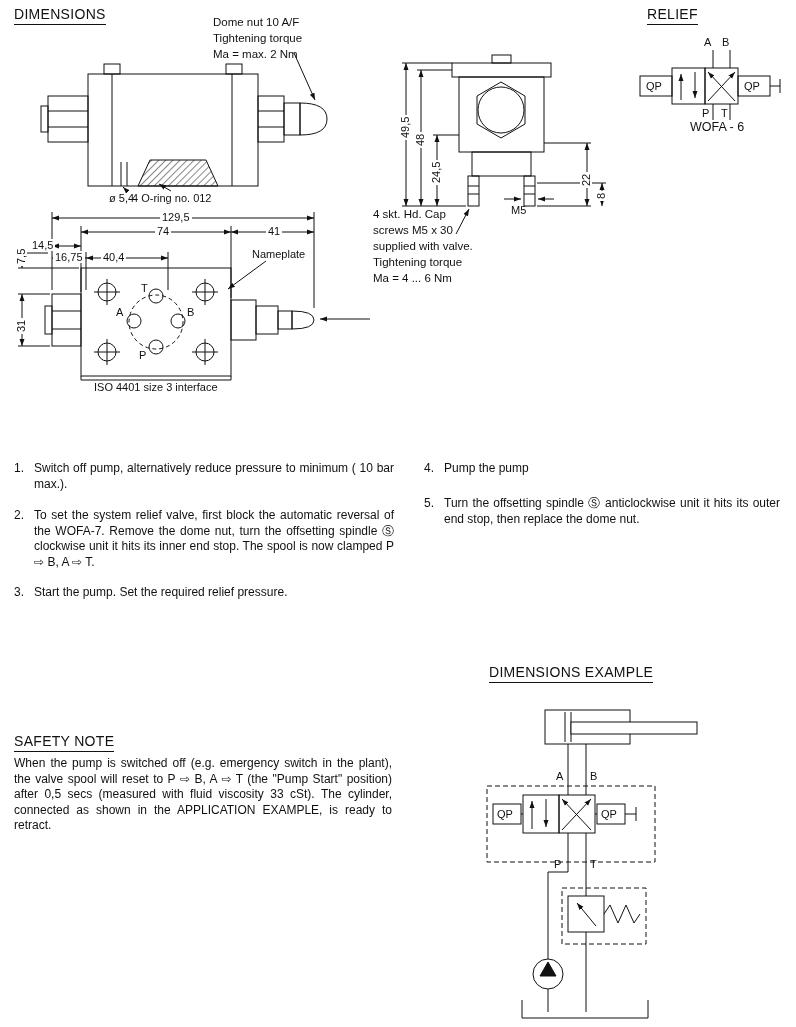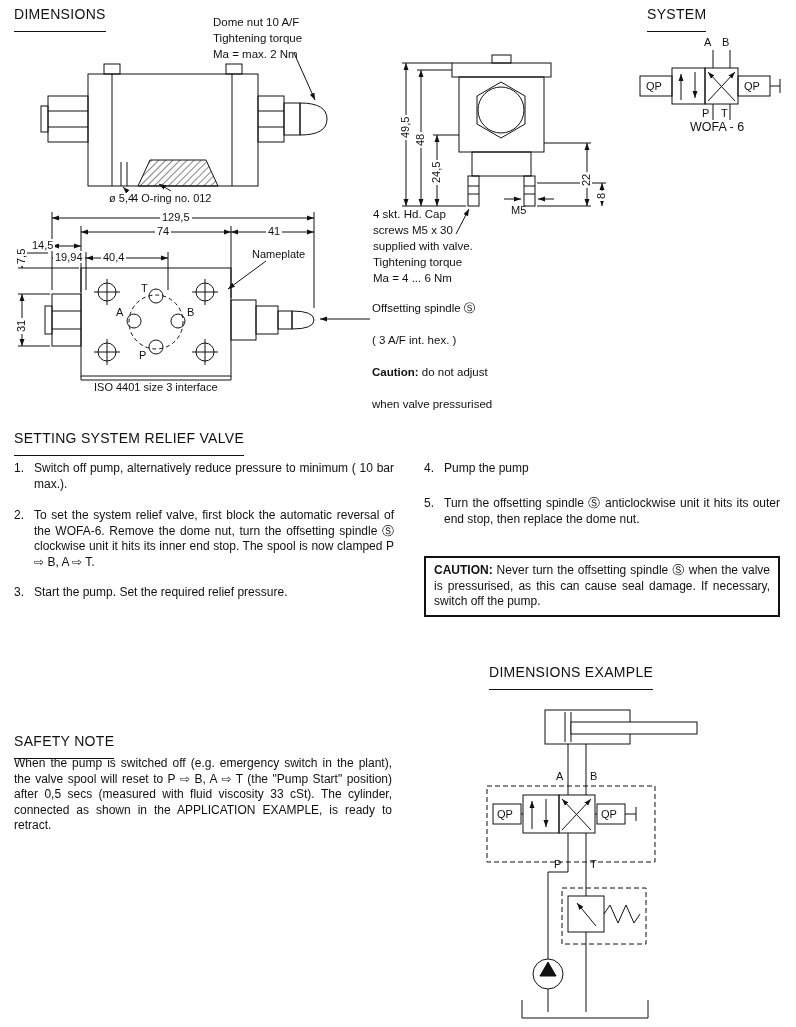--- a/index.html
+++ b/index.html
@@ -1,20 +1,20 @@
 <!DOCTYPE html>
 <html><head>
 <meta charset="utf-8">
 <style>
   *{margin:0;padding:0;box-sizing:border-box}
   html,body{background:#fff}
   .page{position:relative;width:796px;height:1027px;background:#fff;color:#111;
         font-family:"Liberation Sans","DejaVu Sans",sans-serif;overflow:hidden}
   .abs{position:absolute}
-  .h{font-size:14px;letter-spacing:.3px;border-bottom:1px solid #111;padding-bottom:9px;white-space:nowrap}
+  .h{font-size:14px;letter-spacing:.3px;border-bottom:1px solid #111;padding-bottom:2px;white-space:nowrap}
   .note{font-size:11.5px;line-height:16px;white-space:pre-line}
   .lbl{font-size:11px;white-space:nowrap}
   .dim{font-size:11px;white-space:nowrap;background:#fff;padding:0 2px}
   .rot{transform:rotate(-90deg);transform-origin:0 0}
   .body{font-size:12px;line-height:15.5px}
   .step{display:flex;gap:5px}
   .num{flex:none;width:15px}
   .stxt{flex:1;text-align:justify}
   .cbox{border:2px solid #111;padding:5px 8px;text-align:justify}
   .para{text-align:justify}
@@ -210,21 +210,21 @@
         <circle cx="548" cy="974" r="15"></circle>
         <polygon points="548,962 540,976 556,976" fill="#111"></polygon>
         <line x1="548" y1="989" x2="548" y2="1012"></line>
 
         <polyline points="522,1000 522,1018 648,1018 648,1000"></polyline>
       </g>
     </g>
   </svg>
 
   <div class="abs h" style="left:14px;top:6px">DIMENSIONS</div>
-  <div class="abs h" style="left:647px;top:6px">SYSTEM</div>
+  <div class="abs h" style="left:647px;top:6px">RELIEF</div>
 
   <div class="abs lbl" style="left:704px;top:36px">A</div>
   <div class="abs lbl" style="left:722px;top:36px">B</div>
   <div class="abs lbl" style="left:702px;top:107px">P</div>
   <div class="abs lbl" style="left:721px;top:107px">T</div>
   <div class="abs lbl" style="left:646px;top:80px">QP</div>
   <div class="abs lbl" style="left:744px;top:80px">QP</div>
   <div class="abs" style="left:690px;top:120px;font-size:12.5px">WOFA - 6</div>
 
   <div class="abs note" style="left:213px;top:14px">Dome nut 10 A/F
@@ -234,72 +234,62 @@
   <div class="abs lbl" style="left:132px;top:192px">4 O-ring no. 012</div>
   <div class="abs note" style="left:373px;top:206px">4 skt. Hd. Cap
 screws M5 x 30
 supplied with valve.
 Tightening torque
 Ma = 4 ... 6  Nm</div>
   <div class="abs lbl" style="left:511px;top:204px">M5</div>
   <div class="abs lbl" style="left:252px;top:248px">Nameplate</div>
   <div class="abs lbl" style="left:94px;top:381px">ISO 4401 size 3 interface</div>
 
-  <div class="abs note" style="left:372px;top:284px">
-    <div>Offsetting spindle Ⓢ</div>
-    <div>( 3 A/F int. hex. )</div>
-    <div><span class="b">Caution:</span><span> do not adjust</span></div>
-    <div>when valve pressurised</div>
-  </div>
 
   <div class="abs lbl" style="left:141px;top:282px">T</div>
   <div class="abs lbl" style="left:116px;top:306px">A</div>
   <div class="abs lbl" style="left:187px;top:306px">B</div>
   <div class="abs lbl" style="left:139px;top:349px">P</div>
 
   <div class="abs dim" style="left:160px;top:211px">129,5</div>
   <div class="abs dim" style="left:155px;top:225px">74</div>
   <div class="abs dim" style="left:266px;top:225px">41</div>
   <div class="abs dim" style="left:30px;top:239px">14,5</div>
-  <div class="abs dim" style="left:53px;top:251px">19,94</div>
+  <div class="abs dim" style="left:53px;top:251px">16,75</div>
   <div class="abs dim" style="left:101px;top:251px">40,4</div>
   <div class="abs dim rot" style="left:15px;top:266px">7,5</div>
   <div class="abs dim rot" style="left:15px;top:334px">31</div>
   <div class="abs dim rot" style="left:399px;top:140px">49,5</div>
   <div class="abs dim rot" style="left:414px;top:148px">48</div>
   <div class="abs dim rot" style="left:430px;top:185px">24,5</div>
   <div class="abs dim rot" style="left:580px;top:188px">22</div>
   <div class="abs dim rot" style="left:595px;top:201px">8</div>
 
-  <div class="abs h" style="left:14px;top:430px">SETTING SYSTEM RELIEF VALVE</div>
 
   <div class="abs body step" style="left:14px;top:461px;width:380px">
     <span class="num">1.</span>
     <div class="stxt">Switch off pump, alternatively reduce pressure to minimum ( 10 bar max.).</div>
   </div>
   <div class="abs body step" style="left:14px;top:508px;width:380px">
     <span class="num">2.</span>
-    <div class="stxt">To set the system relief valve, first block the automatic reversal of the WOFA-6. Remove the dome nut, turn the offsetting spindle Ⓢ clockwise unit it hits its inner end stop. The spool is now clamped P ⇨ B, A ⇨ T.</div>
+    <div class="stxt">To set the system relief valve, first block the automatic reversal of the WOFA-7. Remove the dome nut, turn the offsetting spindle Ⓢ clockwise unit it hits its inner end stop. The spool is now clamped P ⇨ B, A ⇨ T.</div>
   </div>
   <div class="abs body step" style="left:14px;top:585px;width:380px">
     <span class="num">3.</span>
     <div class="stxt">Start the pump. Set the required relief pressure.</div>
   </div>
   <div class="abs body step" style="left:424px;top:461px;width:356px">
     <span class="num">4.</span>
     <div class="stxt">Pump the pump</div>
   </div>
   <div class="abs body step" style="left:424px;top:496px;width:356px">
     <span class="num">5.</span>
     <div class="stxt">Turn the offsetting spindle Ⓢ anticlockwise unit it hits its outer end stop, then replace the dome nut.</div>
   </div>
 
-  <div class="abs body cbox" style="left:424px;top:556px;width:356px">
-    <span class="b">CAUTION:</span><span> Never turn the offsetting spindle Ⓢ when the valve is pressurised, as this can cause seal damage. If necessary, switch off the pump.</span>
-  </div>
 
   <div class="abs h" style="left:489px;top:664px">DIMENSIONS EXAMPLE</div>
 
   <div class="abs lbl" style="left:556px;top:770px">A</div>
   <div class="abs lbl" style="left:590px;top:770px">B</div>
   <div class="abs lbl" style="left:497px;top:808px">QP</div>
   <div class="abs lbl" style="left:601px;top:808px">QP</div>
   <div class="abs lbl" style="left:554px;top:858px">P</div>
   <div class="abs lbl" style="left:590px;top:858px">T</div>
 

